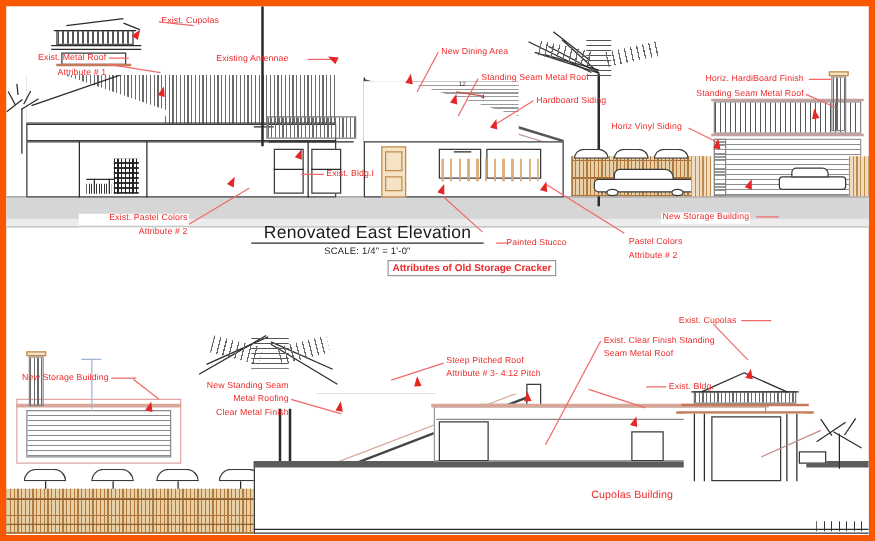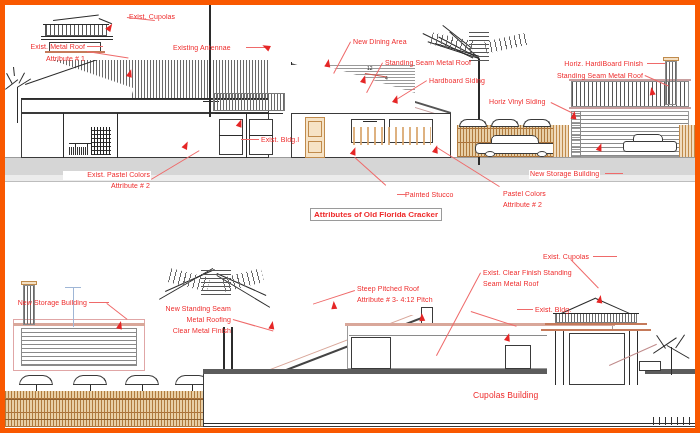--- a/index.html
+++ b/index.html
@@ -235,21 +235,26 @@
     <div class="lead" style="left:392px;top:189px;width:10px;"></div>
     <div class="arrow" style="left:346px;top:142px;transform:rotate(200deg);"></div>
     <div class="lead" style="left:350px;top:152px;width:42px;transform:rotate(42deg);"></div>
 
     <div class="note" style="left:498px;top:185px;">Pastel Colors</div>
     <div class="note" style="left:498px;top:196px;">Attribute # 2</div>
     <div class="lead" style="left:432px;top:142px;width:74px;transform:rotate(32deg);"></div>
     <div class="arrow" style="left:428px;top:140px;transform:rotate(196deg);"></div>
   </div>
 
-  <div id="attr-badge">Attributes of Old Florida Cracker</div>
+  <div id="titleblock">
+    <div id="title-main">Renovated East Elevation</div>
+    <div id="title-rule"></div>
+    <div id="title-scale">SCALE: 1/4"  =   1'-0"</div>
+  </div>
+  <div id="attr-badge">Attributes of Old Storage Cracker</div>
 
   <div class="pane" id="pane-bottom">
 
     <div class="grade" style="left:0;top:188px;width:700px;height:14px;"></div>
 
     <div class="boxf" style="left:8px;top:96px;width:132px;height:52px;border:1px solid #e0a6a6;"></div>
     <div class="ln" style="left:8px;top:100px;width:132px;height:3px;background:#d9a79a;"></div>
     <div class="boxf sid-h" style="left:16px;top:105px;width:116px;height:38px;border:1px solid #8a8a8a;"></div>
     <div class="boxf seam-v2" style="left:18px;top:62px;width:12px;height:40px;border:1px solid #8a8a8a;"></div>
     <div class="boxf" style="left:16px;top:58px;width:16px;height:4px;border:1px solid #c08b4c;background:#f4e0c4;"></div>

